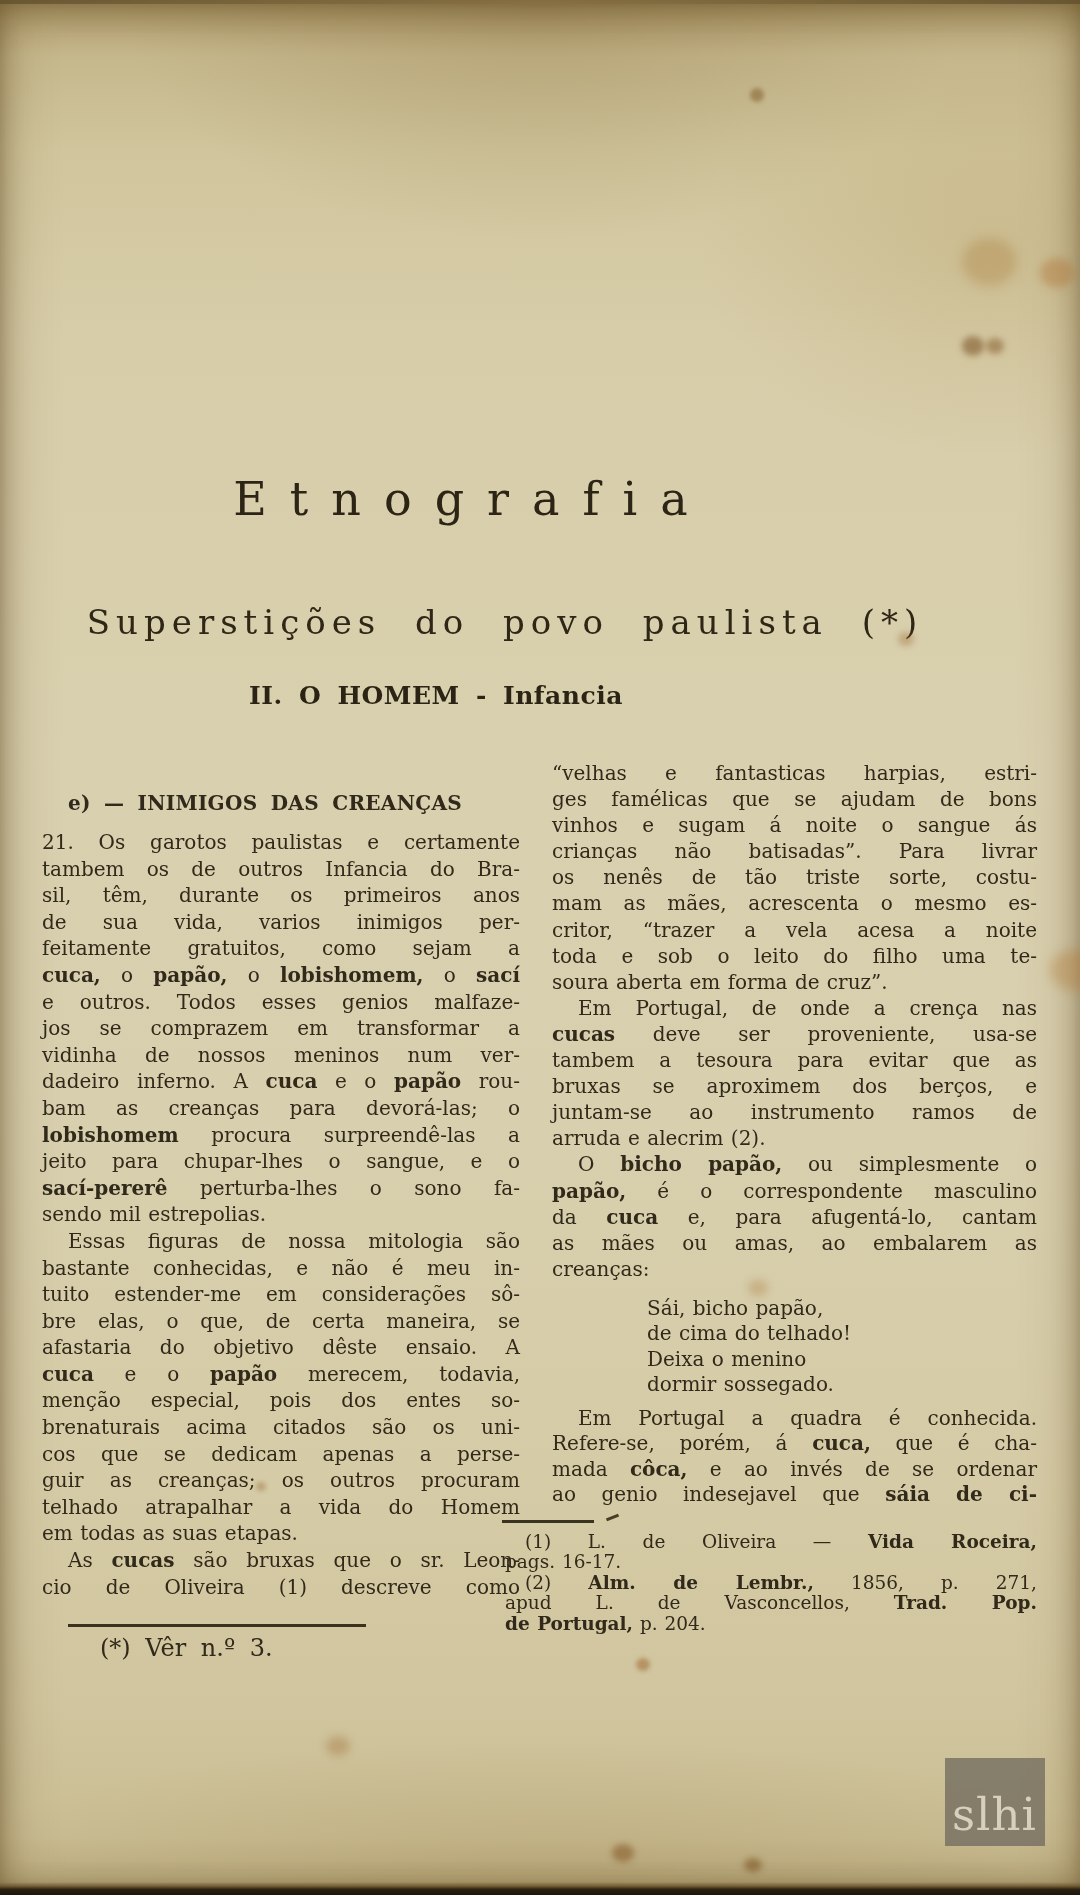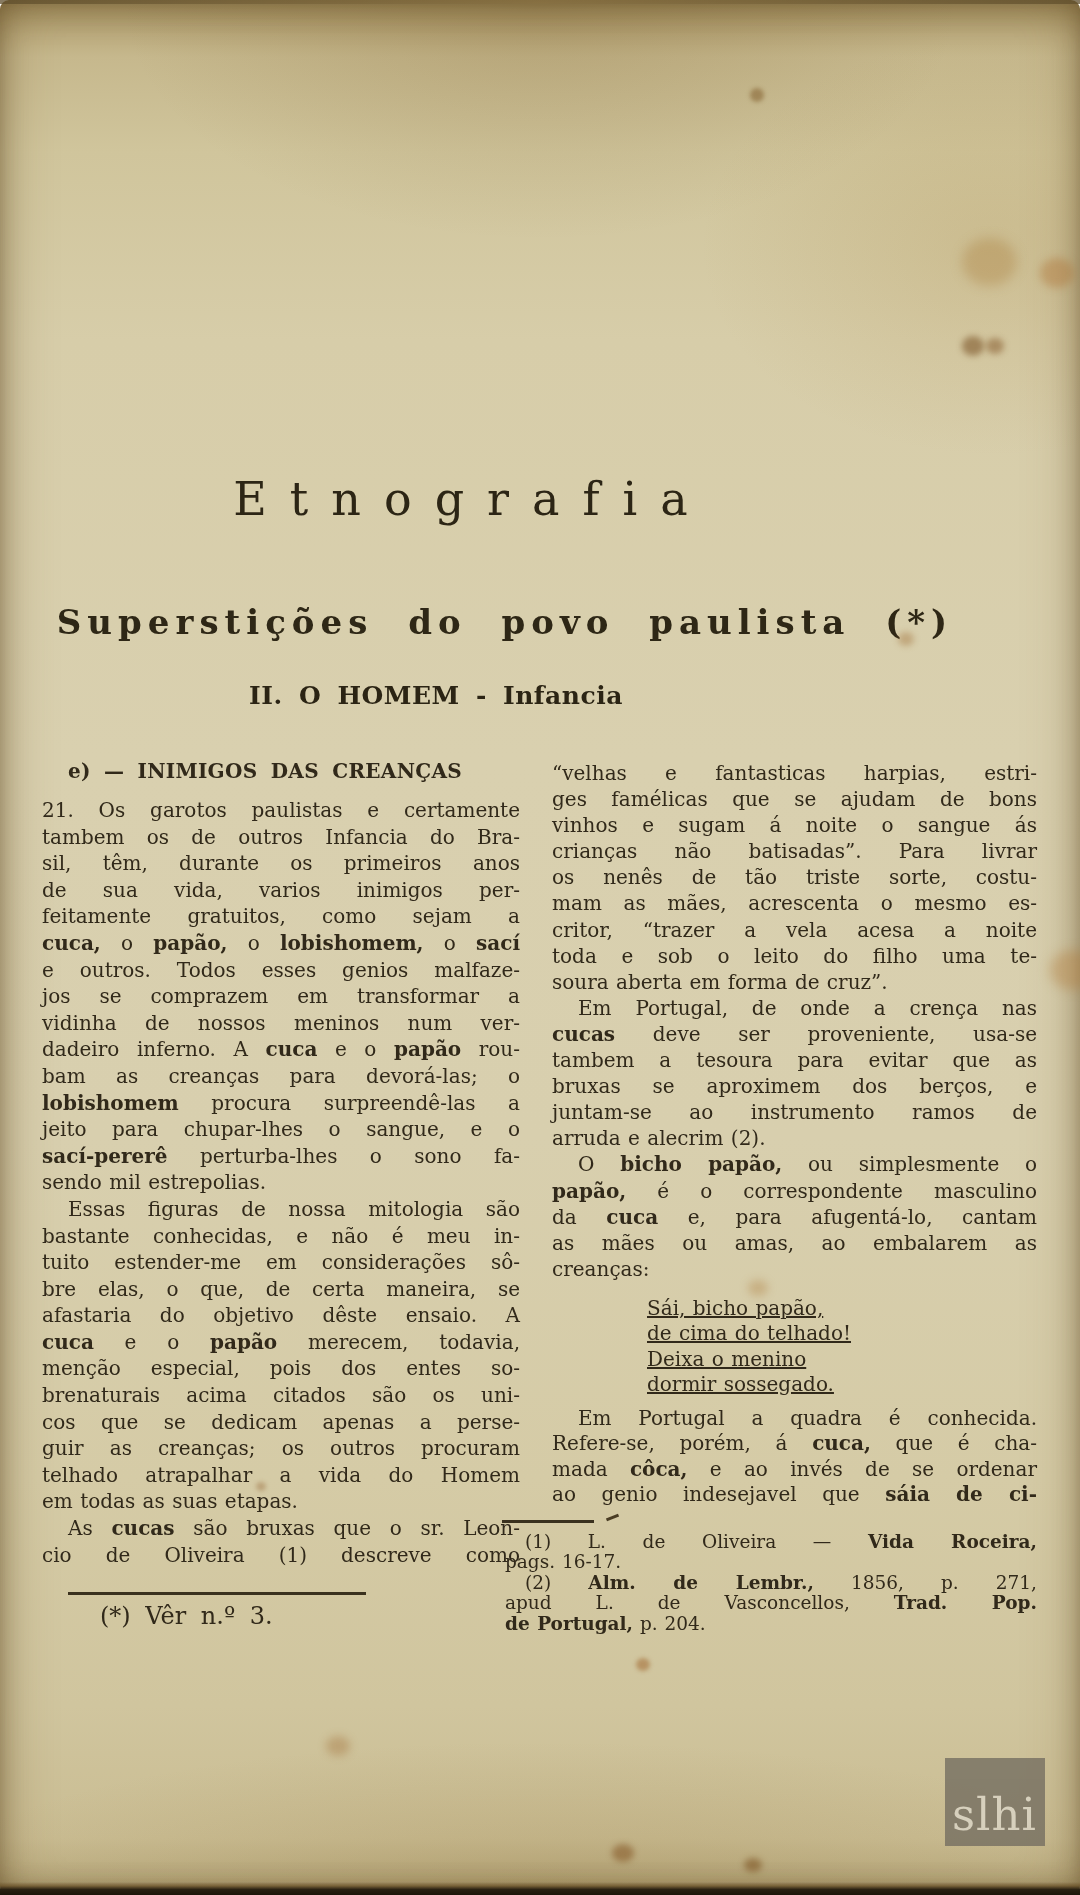--- a/index.html
+++ b/index.html
@@ -16,44 +16,43 @@
     background:
       radial-gradient(420px 300px at 92% 13%, rgba(166,130,60,.18), transparent 70%),
       radial-gradient(560px 320px at 50% 0%, rgba(120,90,40,.22), transparent 75%),
       radial-gradient(900px 220px at 50% 100%, rgba(140,110,55,.22), transparent 70%),
       linear-gradient(180deg,#ab9766 0%,#c6b88d 3%,#d0c59c 8%,#d7cda9 18%,#d9d0af 40%,#d8cfae 60%,#d5cba6 78%,#d0c59e 90%,#cabd93 97%,#b7a87c 100%);
     box-shadow:
       inset 28px 0 50px -22px rgba(110,85,40,.38),
       inset -28px 0 50px -22px rgba(110,85,40,.34),
       inset 0 16px 34px -12px rgba(80,60,25,.5),
       inset 0 -12px 26px -8px rgba(70,50,20,.42);
-    border-radius: 9px;
   }
   .edge-top{position:absolute;top:0;left:0;width:100%;height:4px;
     background:linear-gradient(90deg,rgba(95,78,44,.75),rgba(135,112,66,.55),rgba(95,78,44,.75));}
   .edge-bottom{position:absolute;bottom:0;left:0;width:100%;height:13px;
     background:linear-gradient(180deg,rgba(120,95,50,0),rgba(100,75,35,.65) 30%,#2a2112 58%,#1d160a 100%);}
   .title{position:absolute;top:472px;left:0;width:944px;margin:0;text-align:center;
     font-size:46px;font-weight:normal;letter-spacing:23px;color:#2c2515;}
   .subtitle{position:absolute;top:602px;left:30px;width:950px;margin:0;text-align:center;
-    font-size:34px;font-weight:bold;letter-spacing:6px;word-spacing:17px;color:#2e2716;}
+    font-size:34px;font-weight:normal;letter-spacing:6px;word-spacing:17px;color:#2e2716;}
   .section{position:absolute;top:681px;left:16px;width:840px;margin:0;text-align:center;
     font-size:25px;font-weight:bold;word-spacing:7px;letter-spacing:.5px;color:#2b2414;}
   .col{position:absolute;font-size:20px;word-spacing:1px;}
   .col-left{left:42px;top:758px;width:478px;}
   .col-right{left:552px;top:760px;width:485px;}
   .col-heading{font-weight:bold;font-size:20px;line-height:27px;padding-left:26px;
-    word-spacing:6px;letter-spacing:.3px;margin-bottom:12px;}
+    word-spacing:6px;letter-spacing:.3px;margin-bottom:12px;margin-top:32px;}
   .col-left .lines{line-height:26.6px;}
   .col-right .lines{line-height:26.1px;}
   .tl{text-align:justify;text-align-last:justify;}
   .tl.last{text-align-last:left;}
   .tl.ind{text-indent:26px;}
   .b{font-weight:bold;}
-  .verse{margin:14px 0 0 95px;line-height:25.5px;text-decoration:underline;}
+  .verse{margin:14px 0 0 95px;line-height:25.5px;}
   .closing{margin-top:8px;line-height:25.5px !important;}
   .fn-rule-left{margin:24px 0 0 26px;width:298px;border-top:3px solid #3a311e;}
   .fn-left{margin-top:9px;padding-left:58px;font-size:24px;line-height:24px;word-spacing:7px;}
   .fn-rule-right{margin:12px 0 0 -50px;width:92px;border-top:3px solid #3a311e;position:relative;}
   .fn-mark{position:absolute;left:104px;top:-7px;width:13px;border-top:3px solid #4a3d24;
     transform:rotate(-22deg);display:block;}
   .fn-lines{margin:9px 0 0 -47px;width:532px;font-size:18.5px;line-height:20.4px !important;}
   .fn-lines .ind{text-indent:20px;}
   .stain{position:absolute;border-radius:50%;}
   .watermark{position:absolute;left:945px;top:1758px;width:100px;height:88px;

